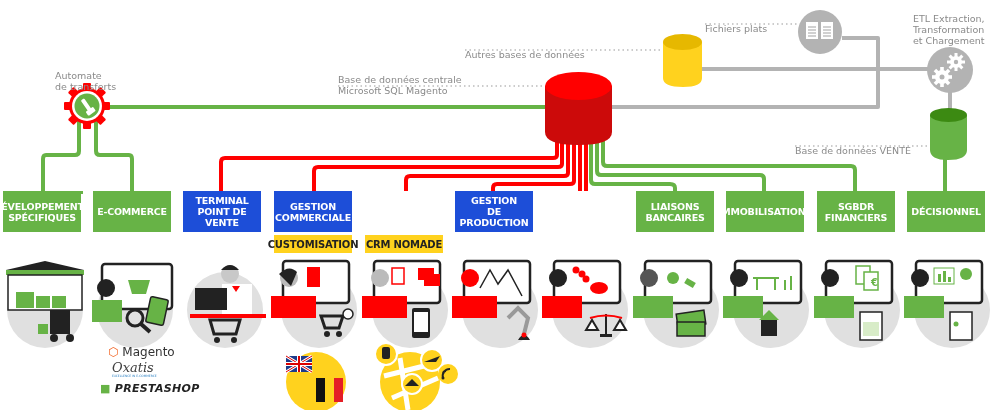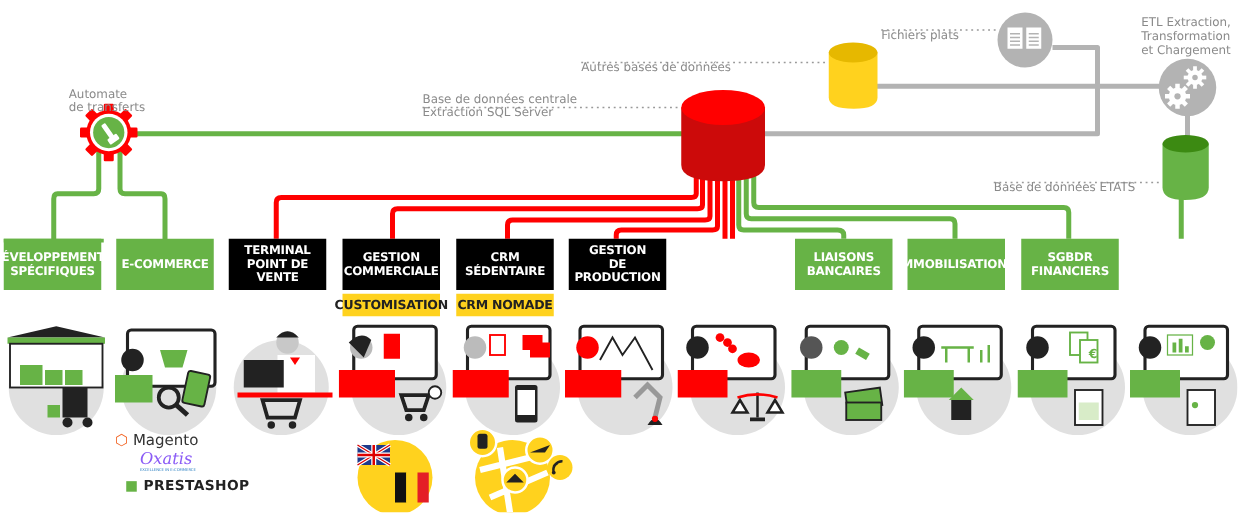--- a/index.html
+++ b/index.html
@@ -4,21 +4,21 @@
 <style>
   html,body{margin:0;padding:0;background:#fff;}
   body{width:990px;height:410px;position:relative;overflow:hidden;font-family:"Liberation Sans",sans-serif;}
   #stage{position:absolute;left:0;top:0;width:990px;height:410px;}
   svg#wires{position:absolute;left:0;top:0;}
   .lbl{position:absolute;color:#8a8a8a;font-size:9.5px;line-height:11px;font-family:"DejaVu Sans",sans-serif;white-space:nowrap;margin-top:10px;}
   .lbl.center{text-align:left;}
   .module{position:absolute;top:191px;width:78px;height:41px;display:flex;align-items:center;justify-content:center;text-align:center;
           color:#fff;font-weight:bold;font-size:9.5px;line-height:11px;letter-spacing:-0.2px;font-family:"DejaVu Sans",sans-serif;box-sizing:border-box;padding:0 2px;}
   .module.green{background:#67b346;}
-  .module.red{background:#000000;}
+  .module.red{background:#1d4ed8;}
   .module .txt{white-space:pre-line;}
   .sub{position:absolute;top:235px;width:78px;height:18px;background:#ffd21e;color:#222;font-weight:bold;font-size:10px;display:flex;align-items:center;justify-content:center;font-family:"DejaVu Sans",sans-serif;letter-spacing:-0.2px;}
   .illus{position:absolute;top:258px;width:90px;height:90px;}
   .logo{position:absolute;font-family:"DejaVu Sans",sans-serif;white-space:nowrap;}
 </style>
 </head>
 <body>
 
 <div id="stage">
 
@@ -133,61 +133,60 @@
 
     <g>
       <path d="M930 115 V150 Q930 160 948 160 Q967 160 967 150 V115 Z" fill="#67b346"></path>
       <ellipse cx="948.5" cy="115" rx="18.5" ry="7" fill="#3c8a12"></ellipse>
     </g>
   </svg>
 
   <div class="lbl center" style="left:55px;top:60px;white-space:pre-line;">Automate
 de transferts</div>
   <div class="lbl" style="left:338px;top:64px;white-space:pre-line;">Base de données centrale
-Extraction SQL Server</div>
+Microsoft SQL Magento</div>
   <div class="lbl" style="left:465px;top:39px;">Autres bases de données</div>
   <div class="lbl" style="left:705px;top:13px;">Fichiers plats</div>
   <div class="lbl" style="left:913px;top:3px;white-space:pre-line;">ETL Extraction,
 Transformation
 et Chargement</div>
-  <div class="lbl" style="left:795px;top:135px;">Base de données ETATS</div>
+  <div class="lbl" style="left:795px;top:135px;">Base de données VENTE</div>
 
   <div class="module green" style="left:3px;">
       <span class="txt">DÉVELOPPEMENTS
 SPÉCIFIQUES</span>
     </div>
   <div class="module green" style="left:93px;">
       <span class="txt">E-COMMERCE</span>
     </div>
   <div class="module red" style="left:183px;">
       <span class="txt">TERMINAL
 POINT DE VENTE</span>
     </div>
   <div class="module red" style="left:274px;">
       <span class="txt">GESTION
 COMMERCIALE</span>
     </div>
-  <div class="module red" style="left:365px;">
-      <span class="txt">CRM
-SÉDENTAIRE</span>
-    </div>
   <div class="module red" style="left:455px;">
       <span class="txt">GESTION
 DE PRODUCTION</span>
     </div>
   <div class="module green" style="left:636px;">
       <span class="txt">LIAISONS
 BANCAIRES</span>
     </div>
   <div class="module green" style="left:726px;">
       <span class="txt">IMMOBILISATIONS</span>
     </div>
   <div class="module green" style="left:817px;">
       <span class="txt">SGBDR
 FINANCIERS</span>
+    </div>
+  <div class="module green" style="left:907px;">
+      <span class="txt">DÉCISIONNEL</span>
     </div>
 
   <div class="sub" style="left:274px;">CUSTOMISATION</div>
   <div class="sub" style="left:365px;">CRM NOMADE</div>
 
   <svg class="illus" style="left:0px;" viewBox="0 0 90 90">
     <circle cx="45" cy="52" r="38" fill="#e0e0e0"></circle>
     <polygon points="6,12 45,3 84,12" fill="#222"></polygon>
     <rect x="6" y="12" width="78" height="5" fill="#67b346"></rect>
     <rect x="8" y="17" width="74" height="35" fill="#fff" stroke="#222" stroke-width="1.5"></rect>
@@ -344,26 +343,26 @@
       <rect x="12" y="9" width="8" height="12" rx="2" fill="#222"></rect>
     <circle cx="62" cy="22" r="11" fill="#ffd21e" stroke="#fff" stroke-width="2"></circle>
       <path d="M54 24 L70 18 L66 24 Z" fill="#222"></path>
     <circle cx="42" cy="46" r="10" fill="#ffd21e" stroke="#fff" stroke-width="2"></circle>
       <path d="M35 48 L42 41 L49 48 Z" fill="#222"></path>
     <circle cx="78" cy="36" r="10" fill="#ffd21e"></circle>
       <path d="M73 40 A7 7 0 0 1 80 31 M73 36 A3 3 0 0 1 76 33" stroke="#222" stroke-width="2" fill="none"></path>
       <circle cx="73" cy="40" r="1.5" fill="#222"></circle>
   </svg>
 
-  <div class="logo" style="left:92px;top:345px;font-size:12px;color:#333;text-align:center;">
+  <div class="logo" style="left:108px;top:345px;font-size:12px;color:#333;text-align:center;">
     <span style="color:#f26322;font-weight:bold;">⬡</span>
     <span>Magento</span>
   </div>
-  <div class="logo" style="left:112px;top:360px;font-size:13px;font-style:italic;color:#8b5cf6;font-family:'DejaVu Serif',serif;">
+  <div class="logo" style="left:112px;top:360px;font-size:13px;font-style:italic;color:#404040;font-family:'DejaVu Serif',serif;">
     <span>Oxatis</span>
   </div>
   <div class="logo" style="left:112px;top:374px;font-size:3px;color:#2a7fc1;">EXCELLENCE IN E-COMMERCE</div>
-  <div class="logo" style="left:100px;top:382px;font-size:11px;color:#222;font-weight:bold;letter-spacing:0.3px;">
+  <div class="logo" style="left:100px;top:382px;font-size:11px;color:#222;font-weight:bold;letter-spacing:0.3px;font-style:italic;">
     <span style="color:#67b346;">■</span>
     <span>PRESTASHOP</span>
   </div>
 
 </div>
 
 </body></html>

